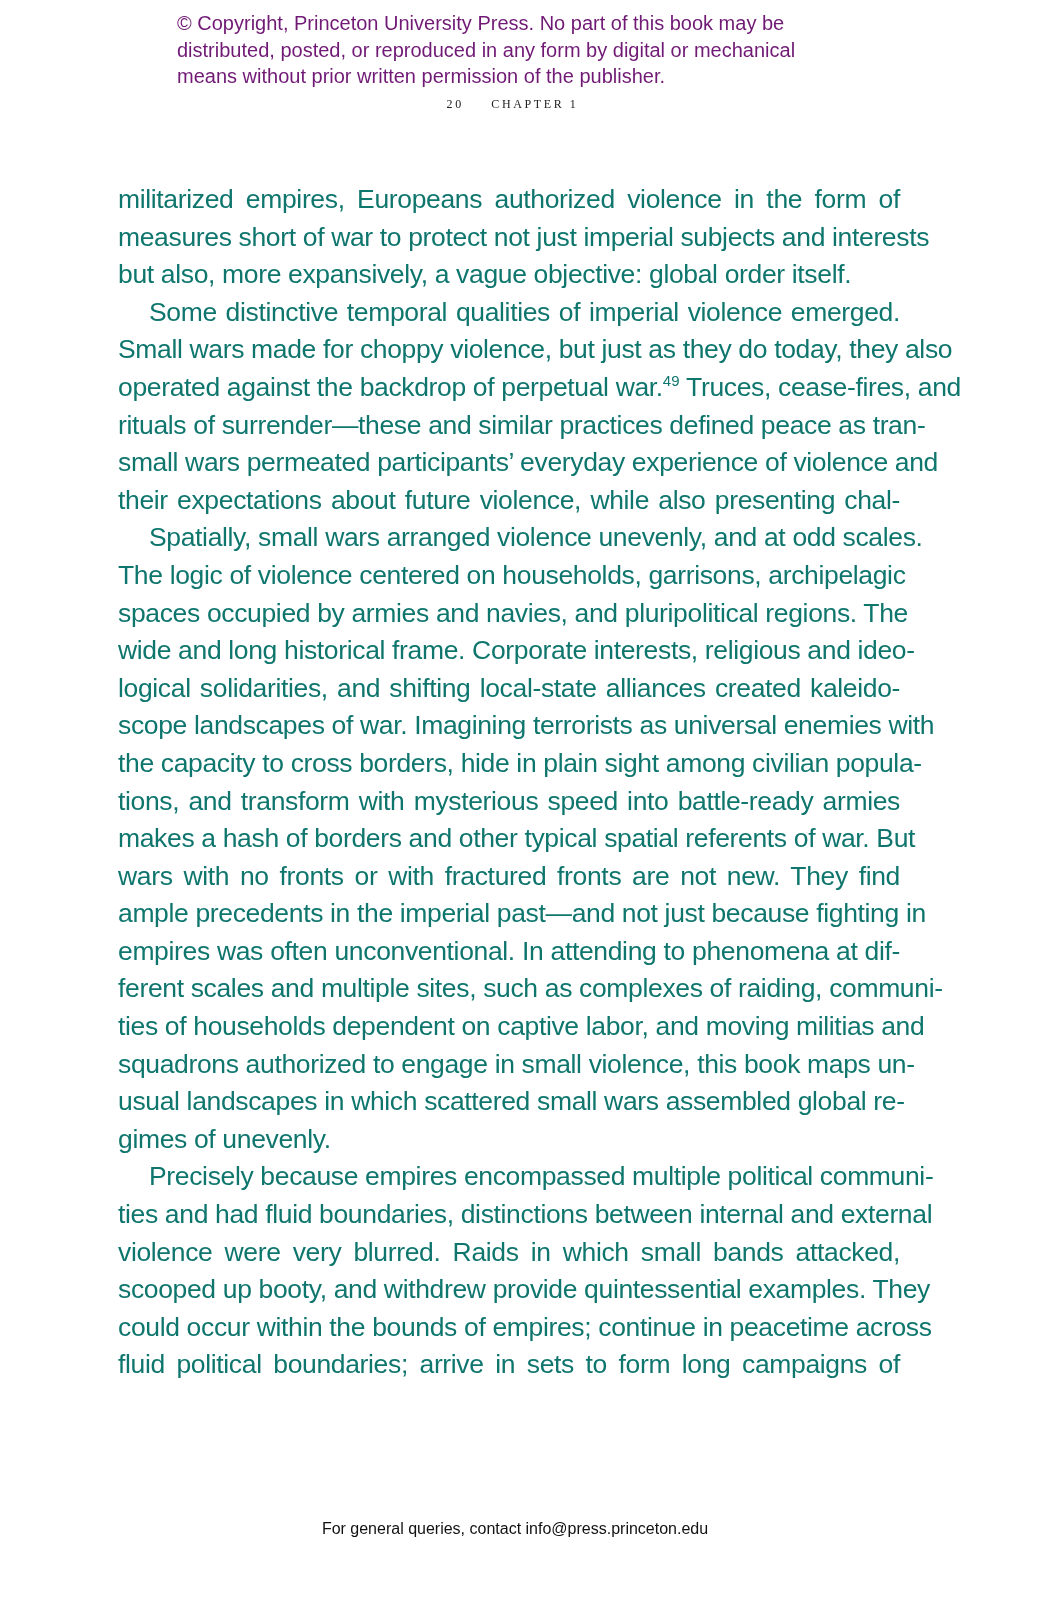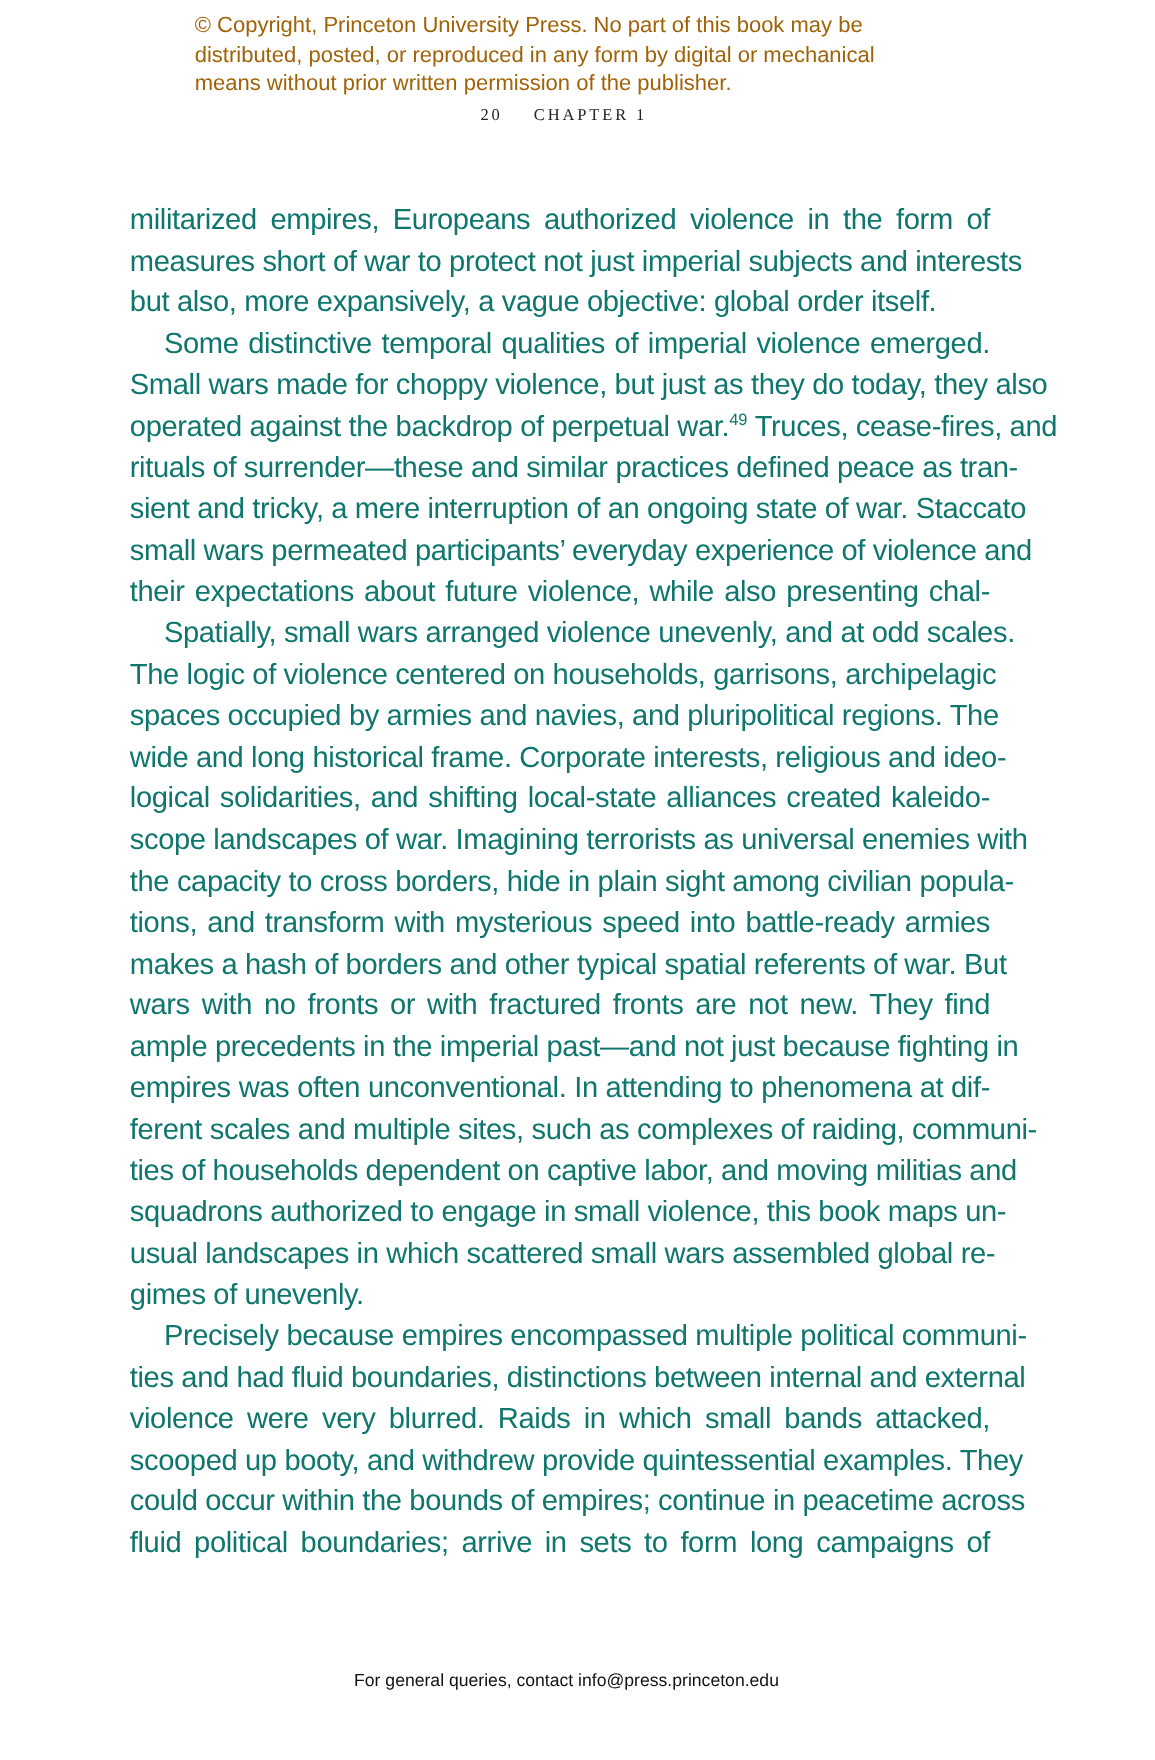--- a/index.html
+++ b/index.html
@@ -15,31 +15,31 @@
       color: #1c1c1c;
     }
     .copyright {
       position: absolute;
       left: 177px;
       top: 10px;
       width: 700px;
       font-family: "Liberation Sans", sans-serif;
       font-size: 20px;
       line-height: 26.5px;
-      color: #a16207;
+      color: #701a75;
     }
     .copyright .cline { display: block; white-space: nowrap; }
     .running-head {
       position: absolute;
       left: 0;
       top: 97px;
       width: 1025px;
       text-align: center;
       font-family: "Liberation Serif", serif;
-      font-size: 15px;
+      font-size: 12px;
       letter-spacing: 2.6px;
       color: #222222;
     }
     .running-head .page-num { margin-right: 22px; }
     .body-text {
       position: absolute;
       left: 118px;
       top: 145px;
       width: 782px;
       font-family: Liberation Sans, sans-serif;
@@ -97,21 +97,20 @@
     <span class="line">militarized empires, Europeans authorized violence in the form of</span>
     <span class="line">measures short of war to protect not just imperial subjects and interests</span>
     <span class="line last">but also, more expansively, a vague objective: global order itself.</span>
   </div>
 
   <div>
     <span class="line indent">Some distinctive temporal qualities of imperial violence emerged.</span>
     <span class="line">Small wars made for choppy violence, but just as they do today, they also</span>
     <span class="line"><span>operated against the backdrop of perpetual war.</span><sup class="fn">49</sup><span> Truces, cease-fires, and</span></span>
     <span class="line">rituals of surrender—these and similar practices defined peace as tran-</span>
-    <span class="line">sient and tricky, a mere interruption of an ongoing state of war. Staccato</span>
     <span class="line">small wars permeated participants’ everyday experience of violence and</span>
     <span class="line">their expectations about future violence, while also presenting chal-</span>
   </div>
 
   <div>
     <span class="line indent">Spatially, small wars arranged violence unevenly, and at odd scales.</span>
     <span class="line">The logic of violence centered on households, garrisons, archipelagic</span>
     <span class="line">spaces occupied by armies and navies, and pluripolitical regions. The</span>
     <span class="line">wide and long historical frame. Corporate interests, religious and ideo-</span>
     <span class="line">logical solidarities, and shifting local-state alliances created kaleido-</span>

